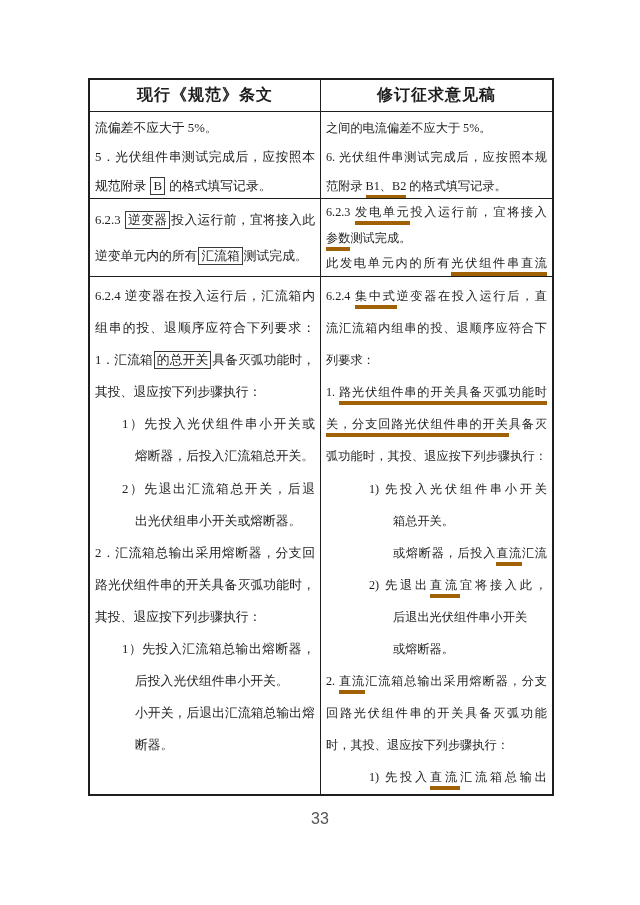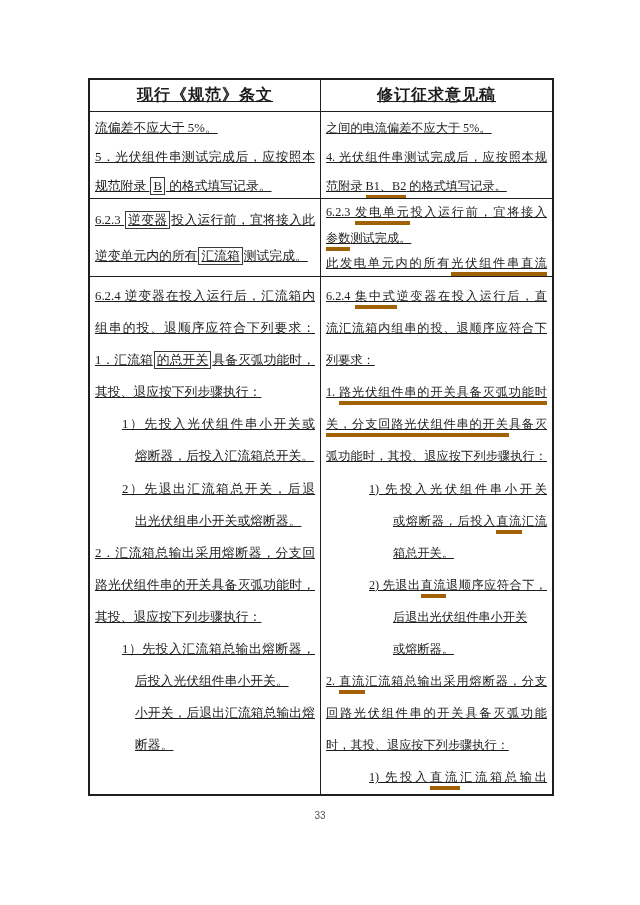--- a/index.html
+++ b/index.html
@@ -18,21 +18,21 @@
     color:var(--text);
     overflow:hidden;
   }
   .doc-table{
     position:absolute;left:88px;top:78px;
     width:466px;
     border:2px solid var(--border);
     box-sizing:border-box;
     background:#fff;
   }
-  .tr{display:flex;box-sizing:border-box;text-decoration:underline;}
+  .tr{display:flex;box-sizing:border-box;}
   .thead{height:32px;border-bottom:1.5px solid var(--border);}
   .th{
     box-sizing:border-box;
     display:flex;align-items:center;justify-content:center;
     font-weight:bold;font-size:16px;letter-spacing:1px;
   }
   .cell-l{flex:0 0 231px;width:231px;border-right:1.5px solid var(--border);}
   .cell-r{flex:1;}
   .row0{height:87px;border-bottom:1.5px solid var(--border);}
   .row1{height:78px;border-bottom:1.5px solid var(--border);}
@@ -61,42 +61,42 @@
     padding:1px 2px;
     margin:0 1px;
   }
   .seg-u{
     border-bottom:4px solid #a16207;
     padding-bottom:2px;
   }
   .page-number{
     position:absolute;left:0;top:810px;width:640px;
     text-align:center;
-    font-size:10px;color:var(--pagenum);
+    font-size:16px;color:var(--pagenum);
     font-family:"Liberation Sans","DejaVu Sans",sans-serif;
   }
 </style>
 </head>
 <body>
 
 <div class="page">
   <div class="doc-table">
     <div class="tr thead">
       <div class="th cell-l">现行《规范》条文</div>
       <div class="th cell-r">修订征求意见稿</div>
     </div>
     <div class="tr row0">
       <div class="td cell-l">
           <div class="line"><span>流偏差不应大于 5%。</span></div>
           <div class="line fj"><span>5．光伏组件串测试完成后，应按照本</span></div>
           <div class="line"><span>规范附录 </span><span class="seg-box">B</span><span> 的格式填写记录。</span></div>
         </div>
       <div class="td cell-r">
           <div class="line"><span>之间的电流偏差不应大于 5%。</span></div>
-          <div class="line fj"><span>4. 光伏组件串测试完成后，应按照本规</span></div>
+          <div class="line fj"><span>6. 光伏组件串测试完成后，应按照本规</span></div>
           <div class="line"><span>范附录 </span><span class="seg-u">B1、B2</span><span> 的格式填写记录。</span></div>
         </div>
     </div>
     <div class="tr row1">
       <div class="td cell-l">
           <div class="line fj"><span>6.2.3 </span><span class="seg-box">逆变器</span><span>投入运行前，宜将接入此</span></div>
           <div class="line"><span>逆变单元内的所有</span><span class="seg-box">汇流箱</span><span>测试完成。</span></div>
         </div>
       <div class="td cell-r">
           <div class="line fj"><span>6.2.3 </span><span class="seg-u">发电单元</span><span>投入运行前，宜将接入</span></div>
@@ -123,23 +123,23 @@
           <div class="line" style="padding-left: 40px;"><span>断器。</span></div>
         </div>
       <div class="td cell-r">
           <div class="line fj"><span>6.2.4 </span><span class="seg-u">集中式</span><span>逆变器在投入运行后，直</span></div>
           <div class="line fj"><span>流汇流箱内组串的投、退顺序应符合下</span></div>
           <div class="line"><span>列要求：</span></div>
           <div class="line fj"><span>1. </span><span class="seg-u">路光伏组件串的开关具备灭弧功能时</span></div>
           <div class="line fj"><span class="seg-u">关，分支回路光伏组件串的开关</span><span>具备灭</span></div>
           <div class="line fj"><span>弧功能时，其投、退应按下列步骤执行：</span></div>
           <div class="line fj" style="padding-left: 43px;"><span>1) 先投入光伏组件串小开关</span></div>
+          <div class="line" style="padding-left: 67px;"><span>箱总开关。</span></div>
           <div class="line fj" style="padding-left: 67px;"><span>或熔断器，后投入</span><span class="seg-u">直流</span><span>汇流</span></div>
-          <div class="line" style="padding-left: 67px;"><span>箱总开关。</span></div>
-          <div class="line fj" style="padding-left: 43px;"><span>2) 先退出</span><span class="seg-u">直流</span><span>退顺序应符合下，</span></div>
+          <div class="line fj" style="padding-left: 43px;"><span>2) 先退出</span><span class="seg-u">直流</span><span>宜将接入此，</span></div>
           <div class="line" style="padding-left: 67px;"><span>后退出光伏组件串小开关</span></div>
           <div class="line" style="padding-left: 67px;"><span>或熔断器。</span></div>
           <div class="line fj"><span>2. </span><span class="seg-u">直流</span><span>汇流箱总输出采用熔断器，分支</span></div>
           <div class="line fj"><span>回路光伏组件串的开关具备灭弧功能</span></div>
           <div class="line"><span>时，其投、退应按下列步骤执行：</span></div>
           <div class="line fj" style="padding-left: 43px;"><span>1) 先投入</span><span class="seg-u">直流</span><span>汇流箱总输出</span></div>
         </div>
     </div>
   </div>
   <div class="page-number">33</div>

